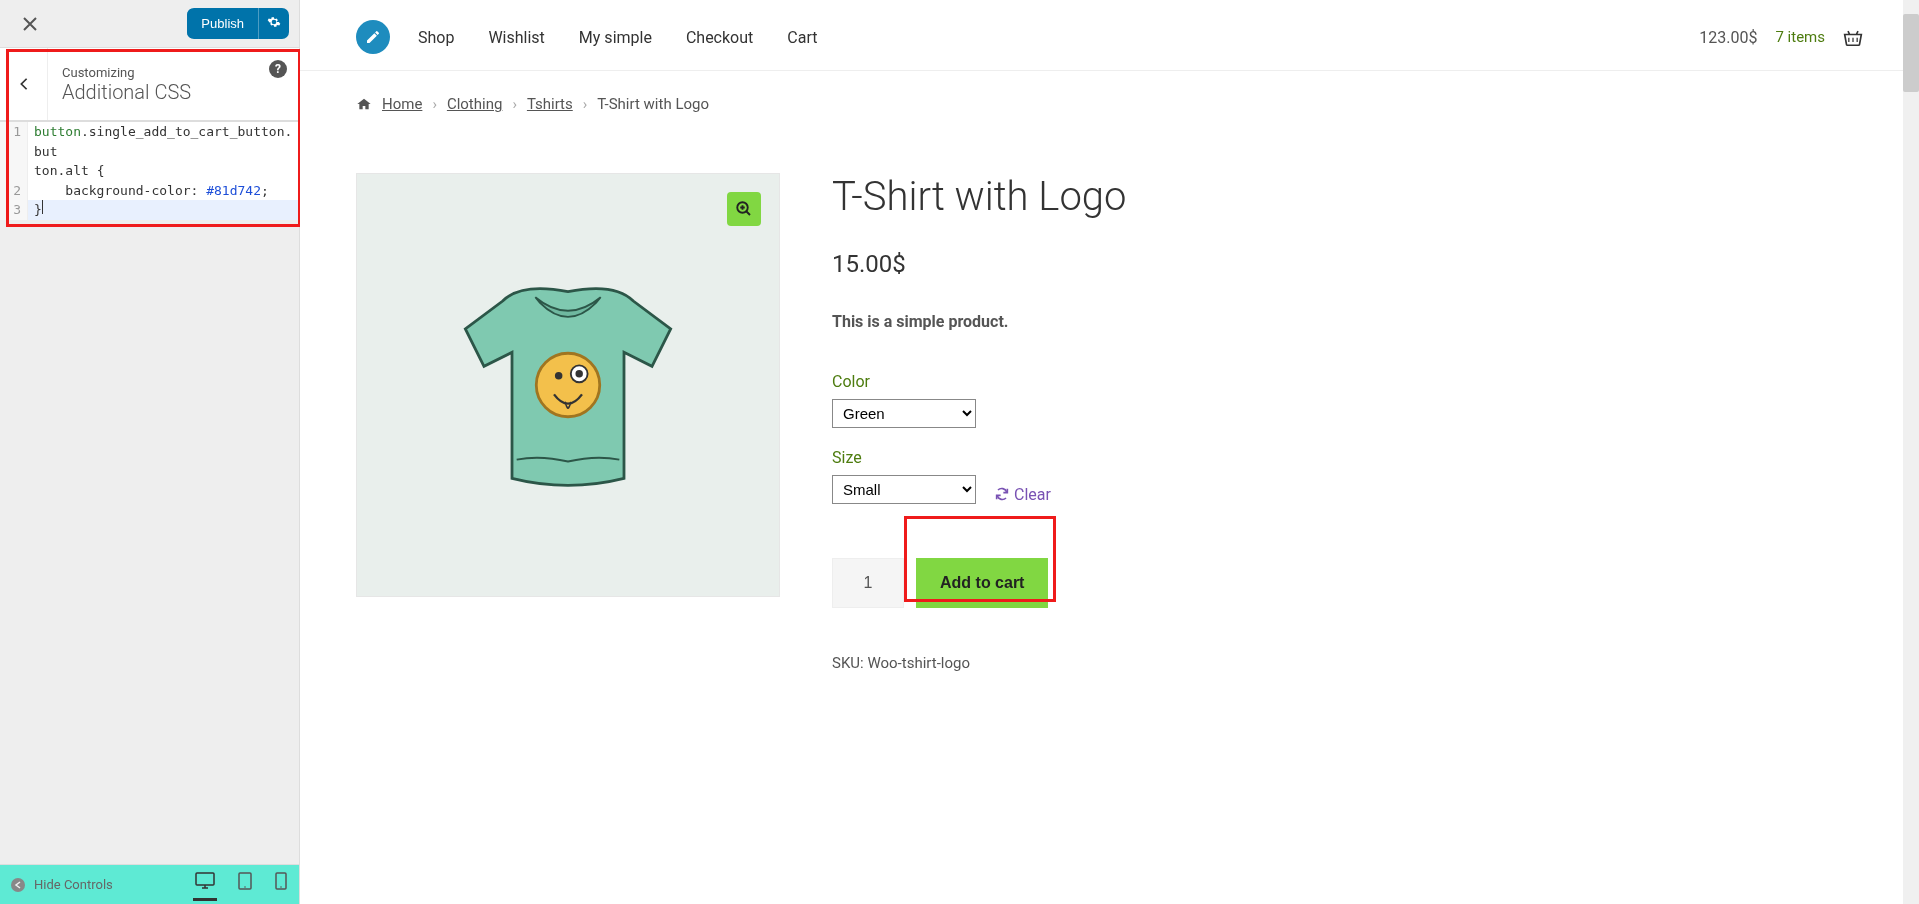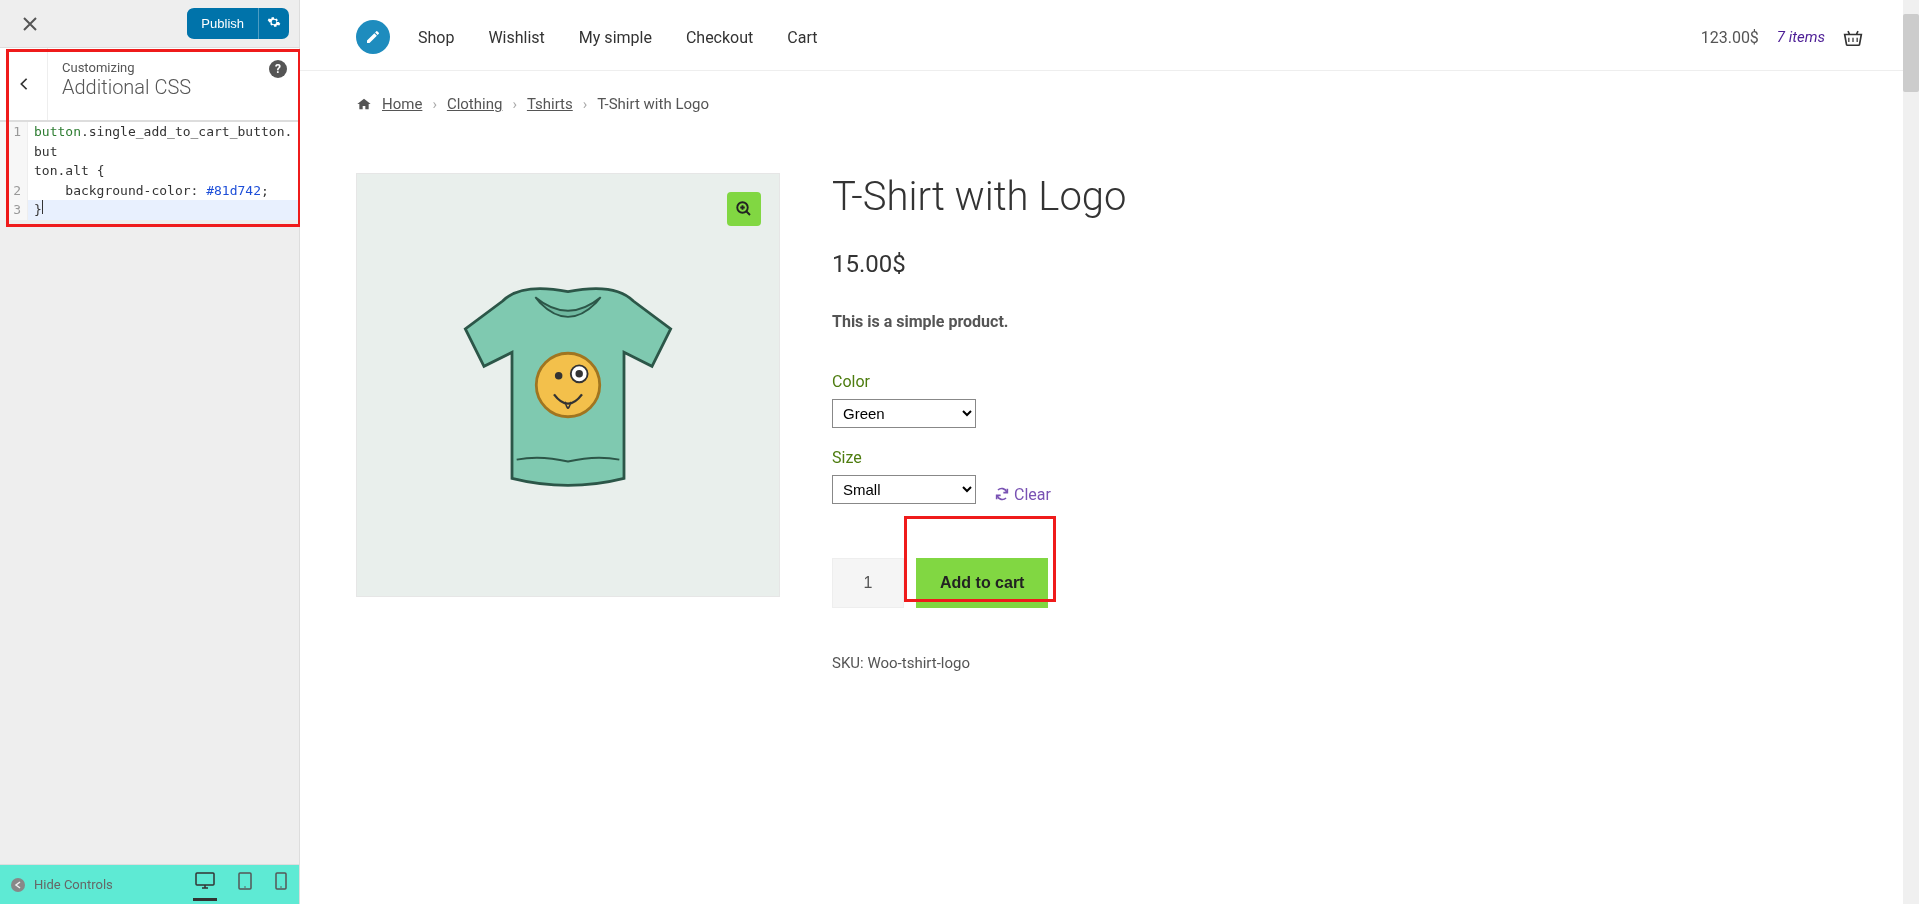--- a/index.html
+++ b/index.html
@@ -6,21 +6,21 @@
   body { font-family: -apple-system, BlinkMacSystemFont, "Segoe UI", Roboto, Arial, sans-serif; background: #fff; color: #333; overflow: hidden; }
   .app { display: flex; height: 904px; width: 1919px; position: relative; }
 
   
   .customizer { width: 300px; background: #eee; display: flex; flex-direction: column; border-right: 1px solid #ddd; }
   .cust-topbar { display: flex; align-items: center; justify-content: space-between; padding: 0 10px; height: 48px; border-bottom: 1px solid #ddd; }
   .close-btn { width: 40px; height: 40px; display: flex; align-items: center; justify-content: center; cursor: pointer; color: #555; }
   .publish-wrap { display: flex; align-items: center; background: #0073aa; border-radius: 7px; overflow: hidden; }
   .publish-btn { color: #fff; background: #0073aa; border: none; padding: 7px 14px; font-size: 13px; font-weight: 400; cursor: pointer; }
   .gear-btn { color: #fff; padding: 6px 8px; cursor: pointer; border-left: 1px solid rgba(255,255,255,.3); }
-  .cust-header { display: flex; align-items: flex-start; background: #fff; border-bottom: 1px solid #ddd; position: relative; }
+  .cust-header { display: flex; align-items: center; background: #fff; border-bottom: 1px solid #ddd; position: relative; }
   .back-btn { width: 48px; height: 72px; display: flex; align-items: center; justify-content: center; cursor: pointer; border-right: 1px solid #eee; color: #444; }
   .cust-title-wrap { padding: 12px 14px; flex: 1; }
   .cust-sup { font-size: 13px; color: #555; }
   .cust-title { font-size: 20px; font-weight: 300; color: #555; }
   .help-icon { position: absolute; right: 12px; top: 12px; width: 18px; height: 18px; border-radius: 50%; background: #555; color: #fff; font-size: 12px; font-weight: bold; display: flex; align-items: center; justify-content: center; cursor: pointer; }
 
   .code-area { font-family: Consolas, Monaco, monospace; font-size: 13px; line-height: 1.5; background: #fff; border-top: 1px solid #ddd; }
   .code-line { display: flex; }
   .gutter { width: 28px; text-align: right; padding-right: 6px; color: #999; background: #f7f7f7; border-right: 1px solid #eee; user-select: none; }
   .code { flex: 1; padding-left: 6px; white-space: pre-wrap; word-break: break-all; }
@@ -39,21 +39,21 @@
   .device-icon.active { border-bottom: 3px solid #333; }
 
   
   .preview { flex: 1; background: #fff; overflow-y: auto; position: relative; }
   .site-header { display: flex; align-items: center; padding: 20px 56px 16px; border-bottom: 1px solid #eee; }
   .site-logo { width: 34px; height: 34px; border-radius: 50%; background: #1e8cbe; display: flex; align-items: center; justify-content: center; color: #fff; margin-right: 28px; }
   .main-nav { display: flex; gap: 34px; }
   .main-nav a { color: #333; text-decoration: none; font-size: 16px; cursor: pointer; }
   .cart-summary { margin-left: auto; display: flex; align-items: center; gap: 18px; color: #555; }
   .cart-text { font-size: 16px; }
-  .cart-items { color: #4c1d95; font-size: 15px; font-style: italic; }
+  .cart-items { color: #4d7c0f; font-size: 15px; }
 
   .breadcrumb { display: flex; align-items: center; gap: 10px; padding: 24px 56px 8px; color: #555; font-size: 15px; }
   .breadcrumb a { color: #555; text-decoration: underline; cursor: pointer; }
   .breadcrumb .sep { color: #aaa; }
 
   .product { display: flex; gap: 52px; padding: 52px 56px 20px; }
   .product-gallery { width: 424px; height: 424px; background: #e9efec; border: 1px solid #e6e6e6; position: relative; display: flex; align-items: center; justify-content: center; }
   .zoom-btn { position: absolute; top: 18px; right: 18px; width: 34px; height: 34px; background: #81d742; border-radius: 4px; display: flex; align-items: center; justify-content: center; cursor: pointer; color: #222; }
 
   .product-info { flex: 1; max-width: 600px; }

